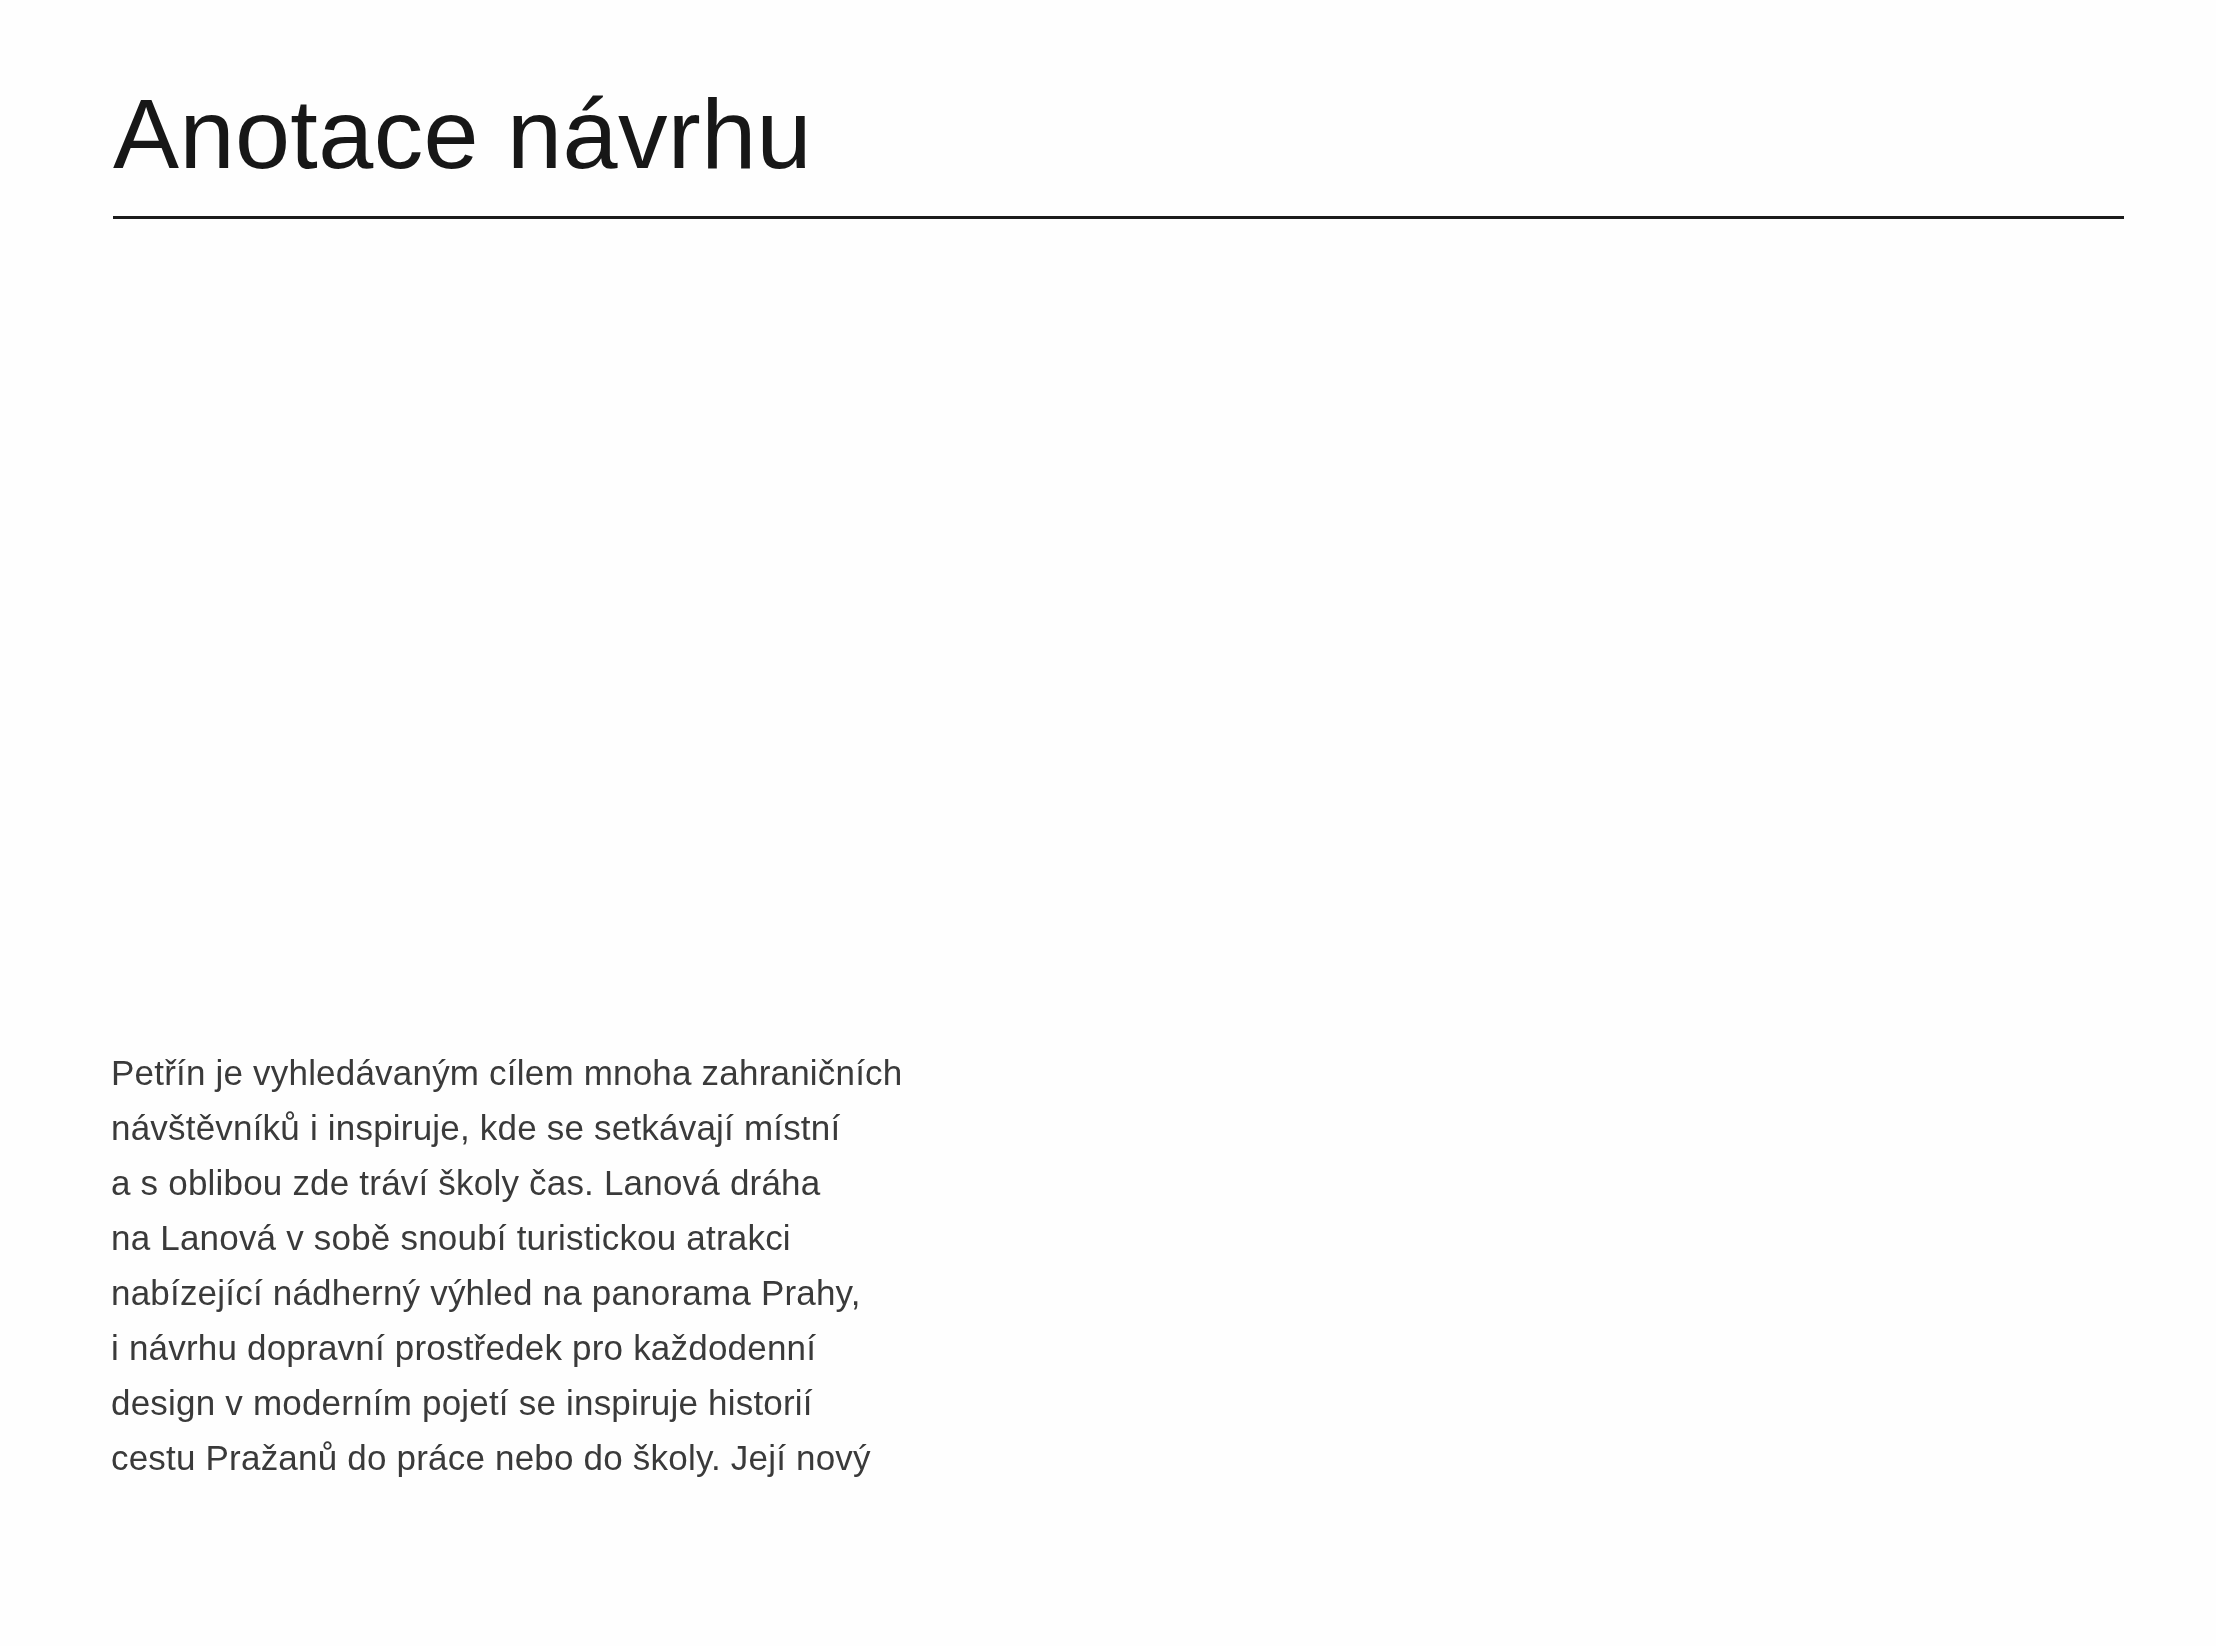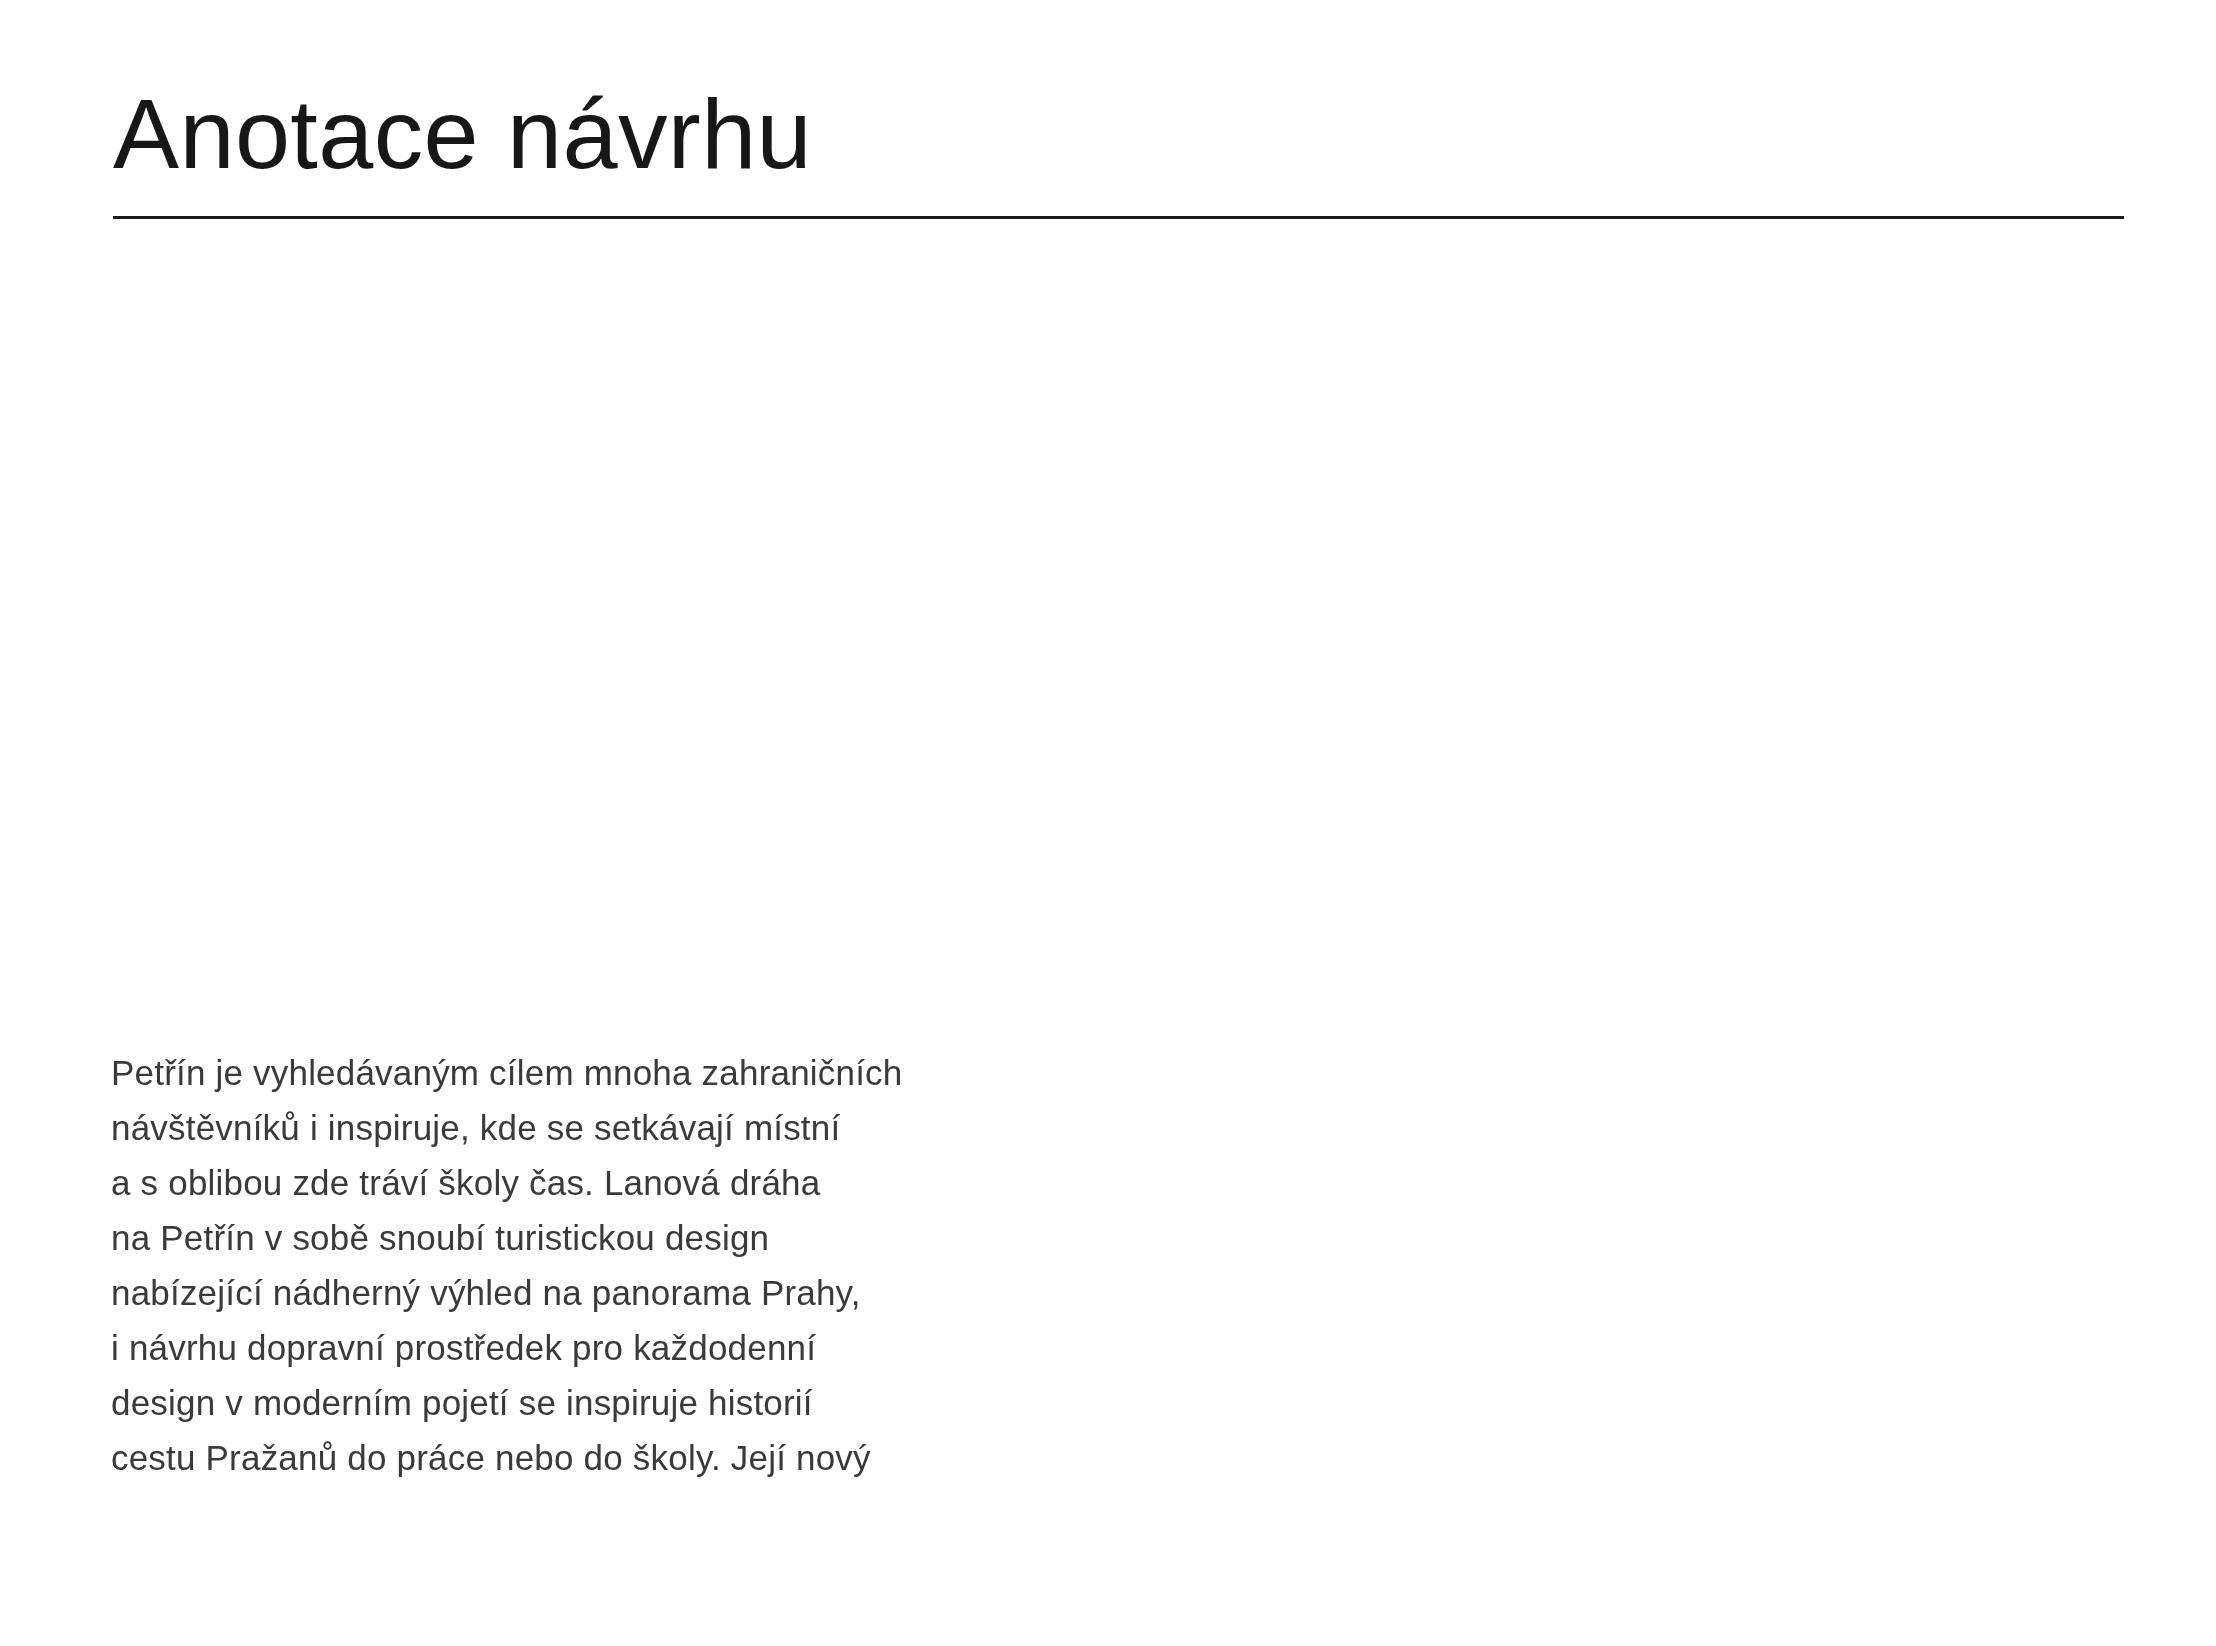--- a/index.html
+++ b/index.html
@@ -66,21 +66,21 @@
 
   <div class="title-block">
     <h1 class="title">Anotace návrhu</h1>
     <div class="title-rule"></div>
   </div>
 
   <div class="annotation">
     <p>Petřín je vyhledávaným cílem mnoha zahraničních</p>
     <p>návštěvníků i inspiruje, kde se setkávají místní</p>
     <p>a s oblibou zde tráví školy čas. Lanová dráha</p>
-    <p>na Petřín v sobě snoubí turistickou design</p>
+    <p>na Lanová v sobě snoubí turistickou atrakci</p>
     <p>nabízející nádherný výhled na panorama Prahy,</p>
     <p>i návrhu dopravní prostředek pro každodenní</p>
     <p>design v moderním pojetí se inspiruje historií</p>
     <p>cestu Pražanů do práce nebo do školy. Její nový</p>
   </div>
 
 </div>
 
 
 </body></html>

